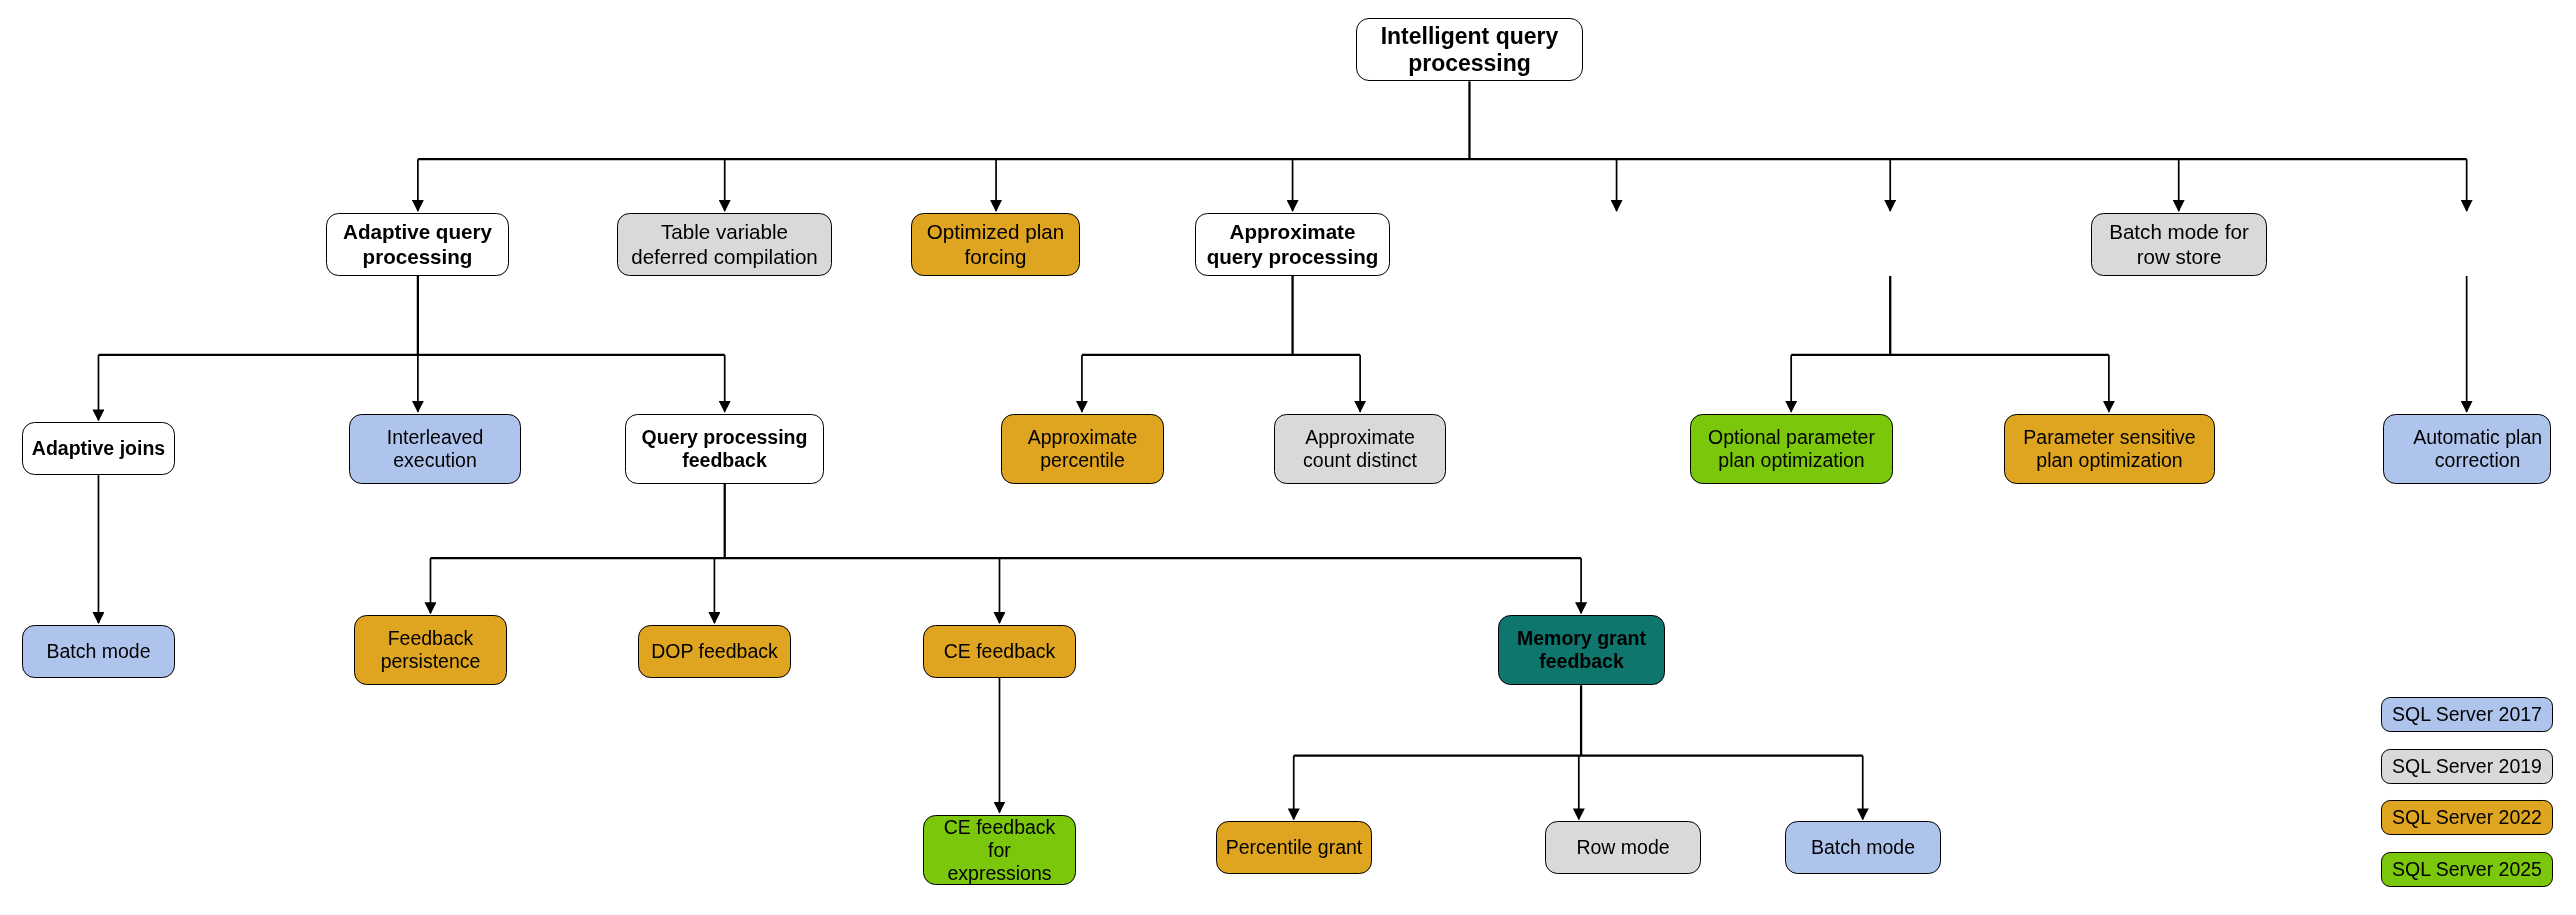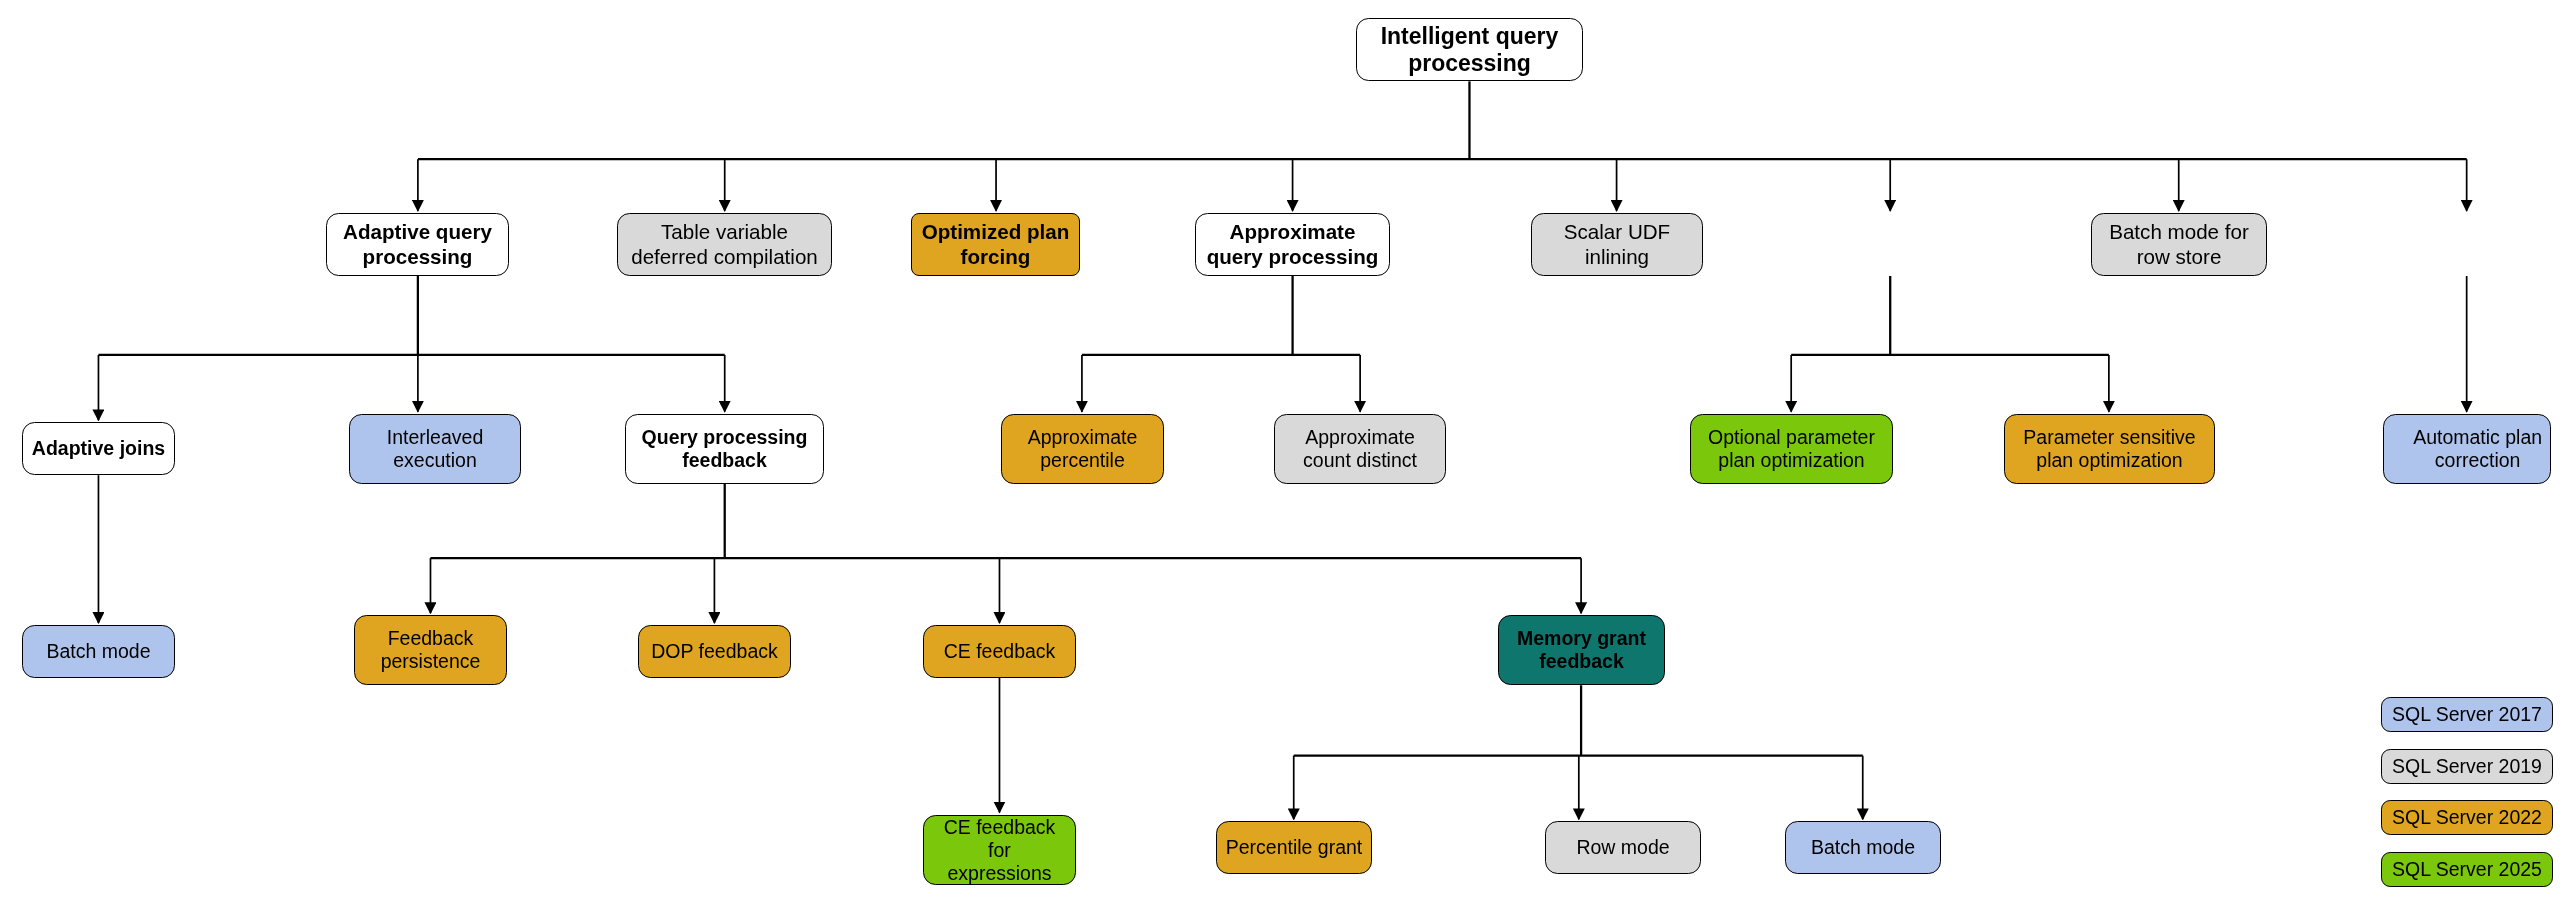--- a/index.html
+++ b/index.html
@@ -96,43 +96,39 @@
       <line x1="1248" y1="975" x2="1248" y2="1088" stroke="#000000" stroke-width="3" marker-end="url(#arrow)"></line>
       <line x1="1746" y1="975" x2="1746" y2="1088" stroke="#000000" stroke-width="3" marker-end="url(#arrow)"></line>
       <line x1="2762" y1="975" x2="2762" y2="1071" stroke="#000000" stroke-width="3" marker-end="url(#arrow)"></line>
       <line x1="1746" y1="1184" x2="1746" y2="1419" stroke="#000000" stroke-width="3" marker-end="url(#arrow)"></line>
       <line x1="2762" y1="1197" x2="2762" y2="1320" stroke="#000000" stroke-width="4"></line>
       <line x1="2260" y1="1320" x2="3254" y2="1320" stroke="#000000" stroke-width="4"></line>
       <line x1="2260" y1="1320" x2="2260" y2="1431" stroke="#000000" stroke-width="3" marker-end="url(#arrow)"></line>
       <line x1="2758" y1="1320" x2="2758" y2="1431" stroke="#000000" stroke-width="3" marker-end="url(#arrow)"></line>
       <line x1="3254" y1="1320" x2="3254" y2="1431" stroke="#000000" stroke-width="3" marker-end="url(#arrow)"></line>
     </svg>
-<div class="node" style="left: 1356px; top: 18.3px; width: 227px; height: 63px; background: rgb(255, 255, 255); font-size: 23px; font-weight: 700;">
+<div class="node" style="left: 1356px; top: 18.3px; width: 227px; height: 63px; background: rgb(255, 255, 255); font-size: 23px; font-weight: 700; border-radius: 13px;">
       <span class="label">Intelligent query
 processing</span>
     </div>
     <div class="node" style="left: 326px; top: 213px; width: 183px; height: 63px; background: rgb(255, 255, 255); font-size: 20.6px; font-weight: 700;">
       <span class="label">Adaptive query
 processing</span>
     </div>
     <div class="node" style="left: 617px; top: 213px; width: 215px; height: 63px; background: rgb(217, 217, 217); font-size: 20.6px; font-weight: 400;">
       <span class="label">Table variable
 deferred compilation</span>
     </div>
-    <div class="node" style="left: 911px; top: 213px; width: 169px; height: 63px; background: rgb(223, 165, 32); font-size: 20.6px; font-weight: 700; border-radius: 8px;">
+    <div class="node" style="left: 911px; top: 213px; width: 169px; height: 63px; background: rgb(223, 165, 32); font-size: 20.6px; font-weight: 400;">
       <span class="label">Optimized plan
 forcing</span>
     </div>
     <div class="node" style="left: 1195px; top: 213px; width: 195px; height: 63px; background: rgb(255, 255, 255); font-size: 20.6px; font-weight: 700;">
       <span class="label">Approximate
 query processing</span>
-    </div>
-    <div class="node" style="left: 1531px; top: 213px; width: 172px; height: 63px; background: rgb(217, 217, 217); font-size: 20.6px; font-weight: 400;">
-      <span class="label">Scalar UDF
-inlining</span>
     </div>
     <div class="node" style="left: 2091px; top: 213px; width: 176px; height: 63px; background: rgb(217, 217, 217); font-size: 20.6px; font-weight: 400;">
       <span class="label">Batch mode for
 row store</span>
     </div>
     <div class="node" style="left: 22px; top: 422px; width: 153px; height: 53px; background: rgb(255, 255, 255); font-size: 19.5px; font-weight: 700;">
       <span class="label">Adaptive joins</span>
     </div>
     <div class="node" style="left: 332px; top: 414px; width: 172px; height: 70px; background: rgb(175, 196, 236); font-size: 19.5px; font-weight: 400; margin-left: 17px;">
       <span class="label">Interleaved

